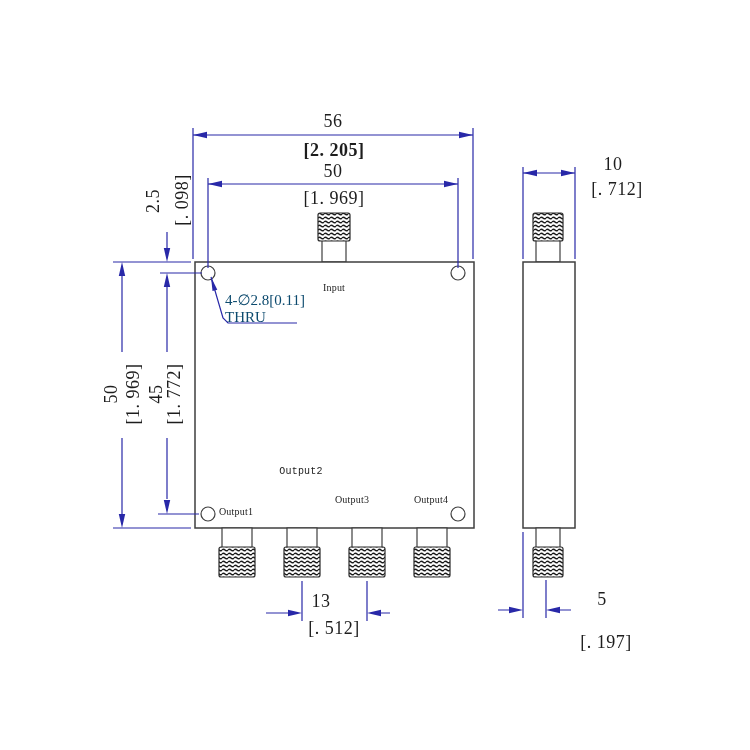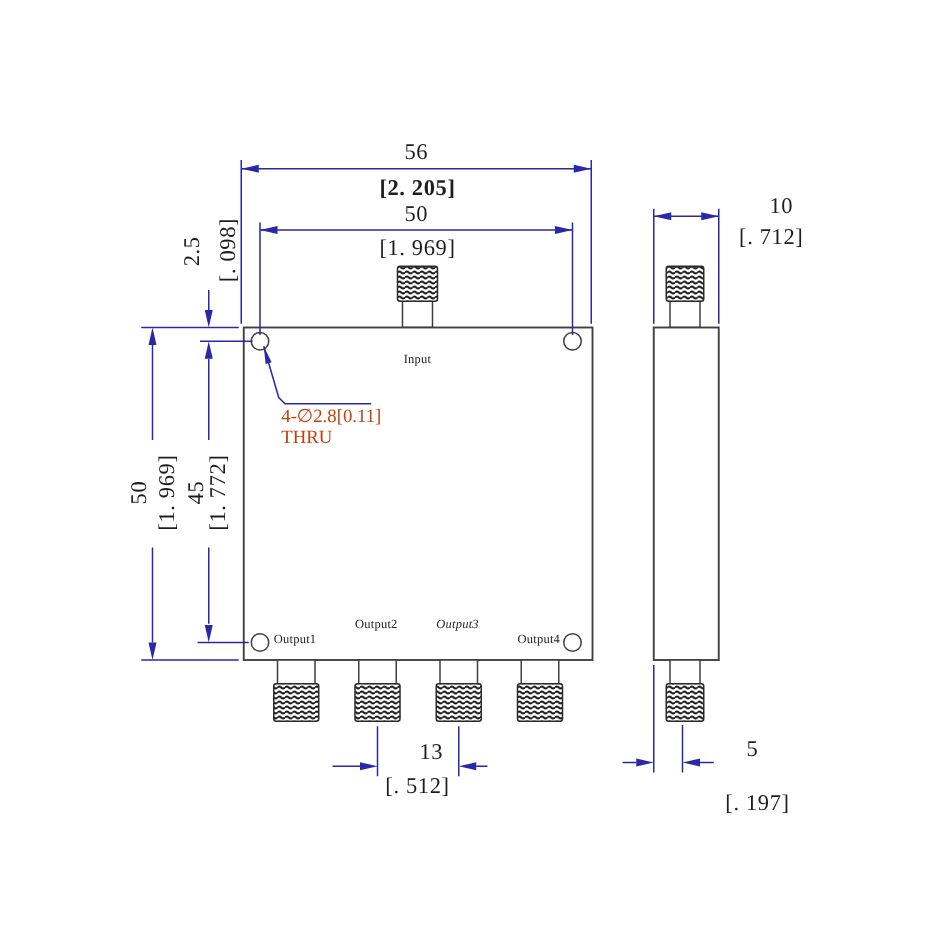--- a/index.html
+++ b/index.html
@@ -10,21 +10,21 @@
   .canvas svg{position:absolute;left:0;top:0;}
   .txt{
     position:absolute;transform:translate(-50%,-50%);
     color:#1d1d1d;font-size:18px;line-height:1;white-space:nowrap;
     letter-spacing:0.5px;
   }
   .vert{transform:translate(-50%,-50%) rotate(-90deg);}
   .lab{font-size:10px;letter-spacing:0.2px;}
   .note{
     position:absolute;transform:translateY(-50%);
-    color:#c2410c;font-size:15px;line-height:1;white-space:nowrap;margin-top:34px;
+    color:#0c4a6e;font-size:15px;line-height:1;white-space:nowrap;
   }
   .dim-line{stroke:#2828a8;stroke-width:1.2;fill:none;}
   .arr{fill:#2828a8;stroke:none;}
   .body{fill:#ffffff;stroke:#3f3f3f;stroke-width:1.5;}
   .thin{fill:#ffffff;stroke:#3f3f3f;stroke-width:1.2;}
   .thread{fill:url(#thr);stroke:#2a2a2a;stroke-width:1.2;}
 </style>
 </head>
 <body>
 
@@ -145,25 +145,25 @@
   <div class="txt vert" style="left:111px;top:394px;">50</div>
   <div class="txt vert" style="left:133px;top:394px;">[1. 969]</div>
   <div class="txt vert" style="left:156px;top:394px;">45</div>
   <div class="txt vert" style="left:174px;top:394px;">[1. 772]</div>
 
   <div class="note" style="left:225px;top:300px;">4-∅2.8[0.11]</div>
   <div class="note" style="left:225px;top:317px;font-family:Liberation Serif, serif;">THRU</div>
 
   <div class="txt lab" style="left:334px;top:288px;">Input</div>
   <div class="txt lab" style="left:236px;top:512px;">Output1</div>
-  <div class="txt lab" style="left:301px;top:500px;">Output2</div>
-  <div class="txt lab" style="left:366px;top:500px;font-style:italic;">Output3</div>
-  <div class="txt lab" style="left:431px;top:500px;margin-top:12px;">Output4</div>
+  <div class="txt lab" style="left:301px;top:472px;font-family:Liberation Mono, monospace;">Output2</div>
+  <div class="txt lab" style="left:352px;top:500px;">Output3</div>
+  <div class="txt lab" style="left:431px;top:500px;">Output4</div>
 
-  <div class="txt" style="left:345px;top:601px;">13</div>
+  <div class="txt" style="left:321px;top:601px;">13</div>
   <div class="txt" style="left:334px;top:628px;">[. 512]</div>
 
-  <div class="txt" style="left:613px;top:164px;margin-left:12px;">10</div>
+  <div class="txt" style="left:613px;top:164px;">10</div>
   <div class="txt" style="left:617px;top:189px;">[. 712]</div>
   <div class="txt" style="left:602px;top:599px;">5</div>
   <div class="txt" style="left:606px;top:626px;margin-top:16px;">[. 197]</div>
 
 </div>
 
 </body></html>

